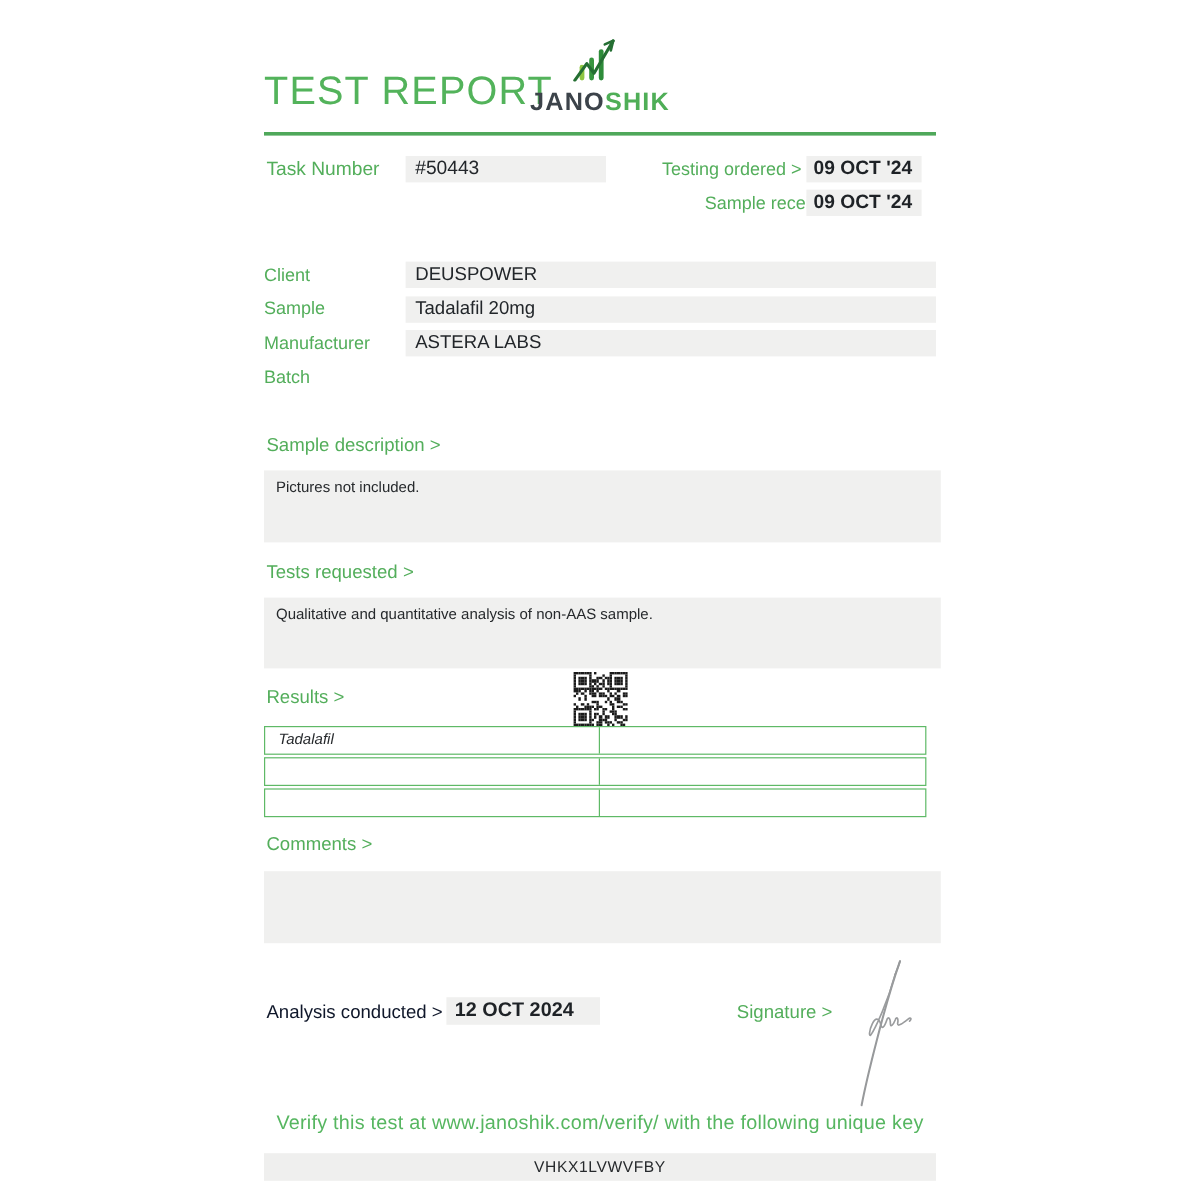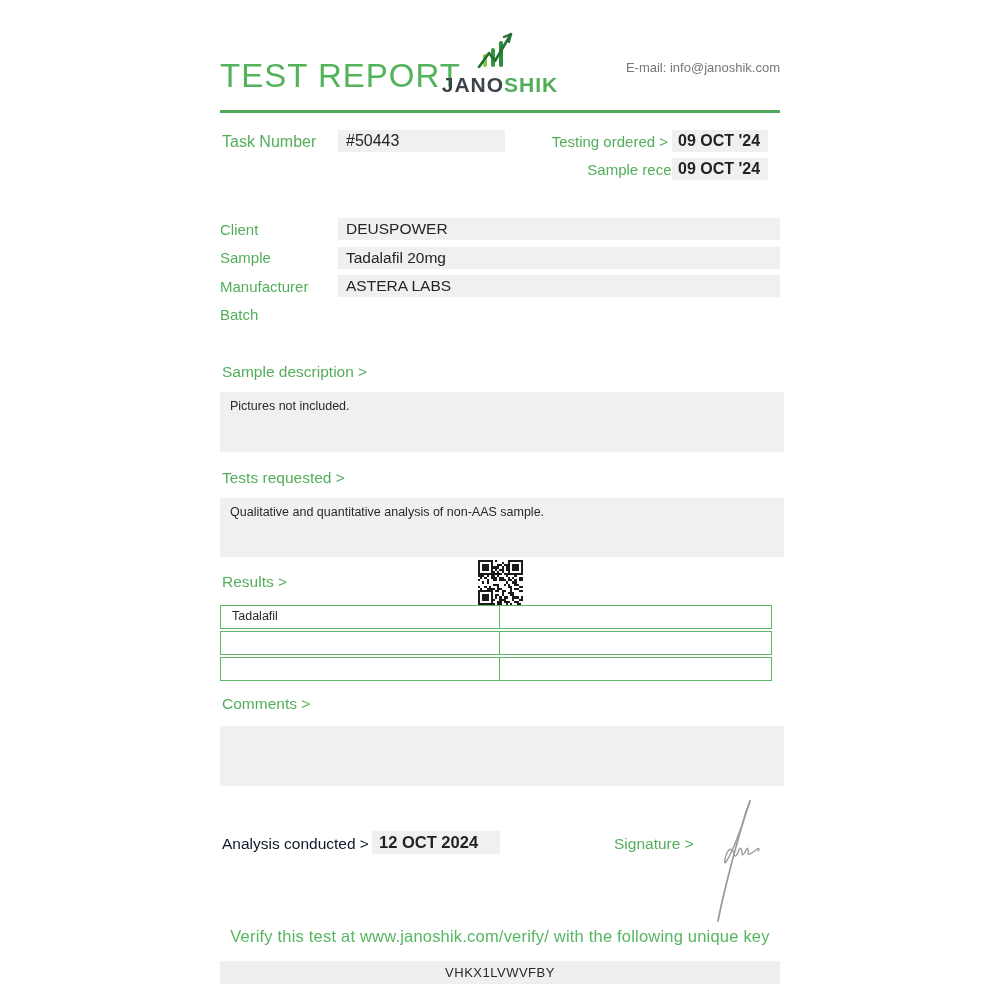--- a/index.html
+++ b/index.html
@@ -49,21 +49,21 @@
   .b-comments { top:726px; height:60px; }
 
   
   .qr { left:478px; top:560px; width:45px; height:45px; background:#ffffff;
     display:grid; grid-template-rows:repeat(21,1fr); grid-template-columns:repeat(21,1fr); }
   .qr i { background:#1b1b1b; }
 
   
   .rtable { left:220px; top:605px; width:552px; }
   .trow { display:flex; border:1.5px solid #5eb966; height:24px; margin-bottom:2px; background:#fff; }
-  .cell { font-size:12.5px; color:#26292c; line-height:21px; padding-left:11px; }
+  .cell { font-size:12.5px; color:#26292c; line-height:21px; padding-left:11px;font-style:italic; }
   .cell-sub { width:279px; border-right:1.5px solid #5eb966; }
   .cell-res { flex:1; }
 
   
   .analysis-label { left:222px; top:835px; font-size:15.5px; color:#0f172a; }
   .analysis-date { left:372px; top:831px; width:128px; height:23px; background:#f0f0ef;
     font-size:16.5px; font-weight:bold; color:#1e2226; line-height:23px; padding-left:7px; }
   .sig-label { left:614px; top:835px; font-size:15.5px; color:#53ae5b; }
   .sig { left:693px; top:792px; }
   .verify { left:220px; top:927px; width:560px; text-align:center; font-size:16.5px;
@@ -85,21 +85,20 @@
         <path d="M22 37 V22" stroke="#37953f" stroke-width="4" stroke-linecap="round"></path>
         <path d="M30 37 V15" stroke="#2e8c3a" stroke-width="4" stroke-linecap="round"></path>
         <path d="M8 39 L18 25 L24 33 L40 6" stroke="#256f33" stroke-width="2.6" stroke-linecap="round" stroke-linejoin="round"></path>
         <path d="M33 9 L40 6 L38 14" stroke="#256f33" stroke-width="2.2" stroke-linecap="round" stroke-linejoin="round"></path>
       </svg>
     </span>
     <div class="logo-text"><span>JANO</span><span class="accent">SHIK</span></div>
   </div>
 
   <div class="abs contact">
-    <div><span>E-mail:</span> <span>info@janoshik.com</span></div>
   </div>
 
   <div class="abs divider"></div>
 
   <div class="abs task-label">Task Number</div>
   <div class="abs task-value">#50443</div>
 
   <div class="abs date-label dl1">Testing ordered &gt;</div>
   <div class="abs date-value dv1">09 OCT '24</div>
   <div class="abs date-label dl2">Sample received &gt;</div>

